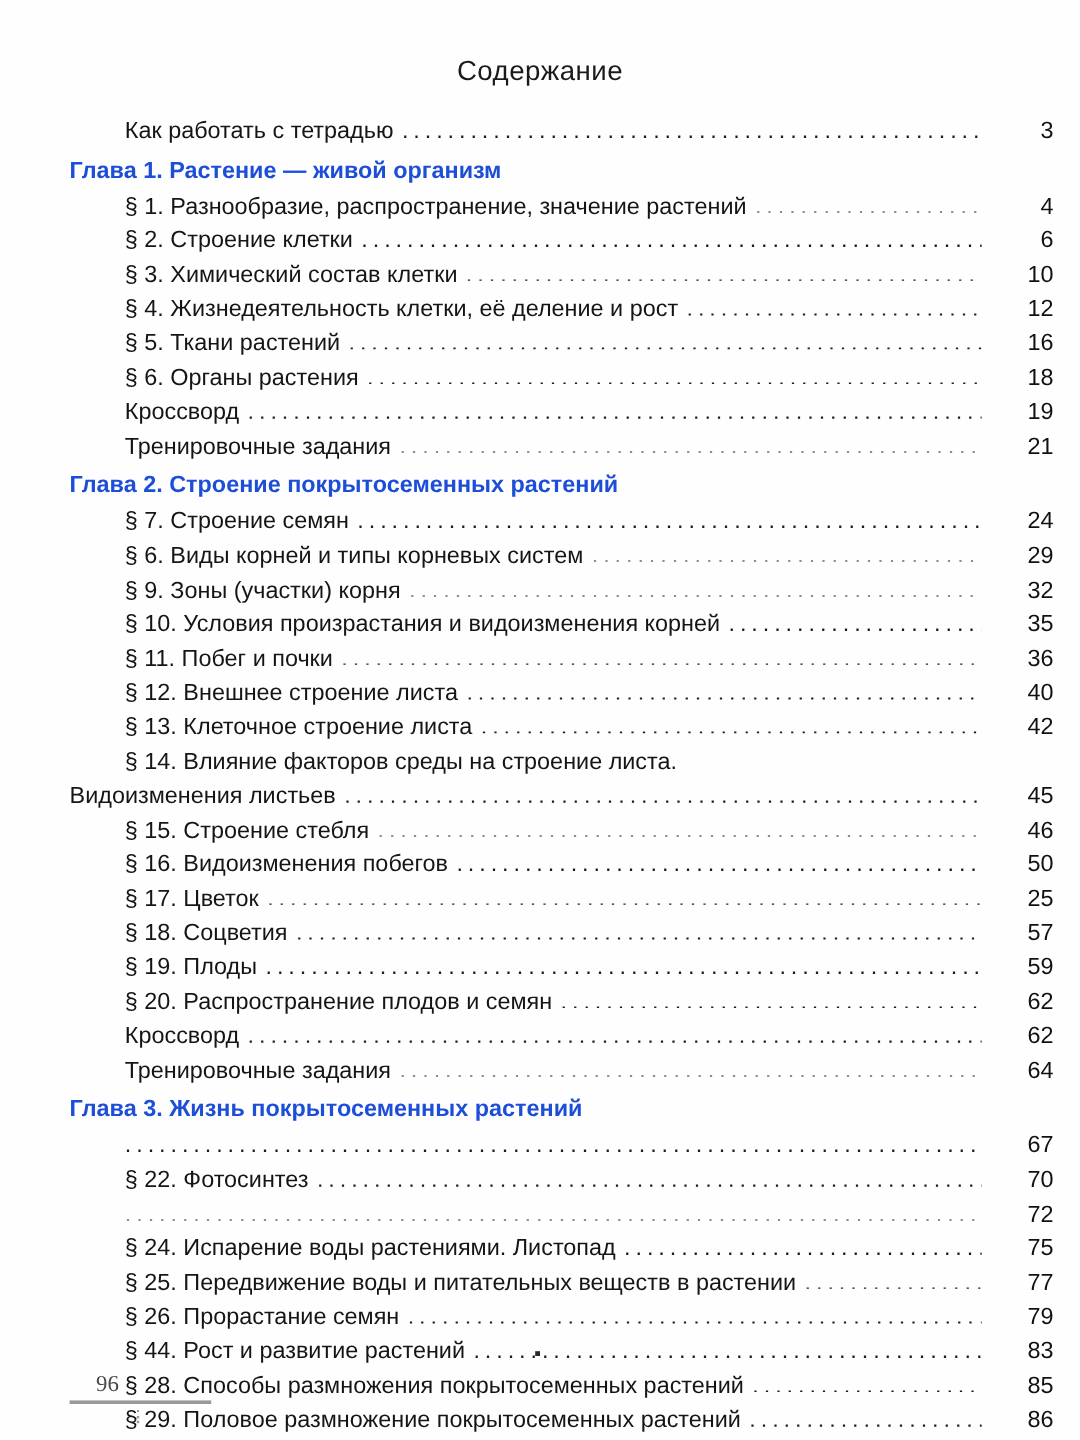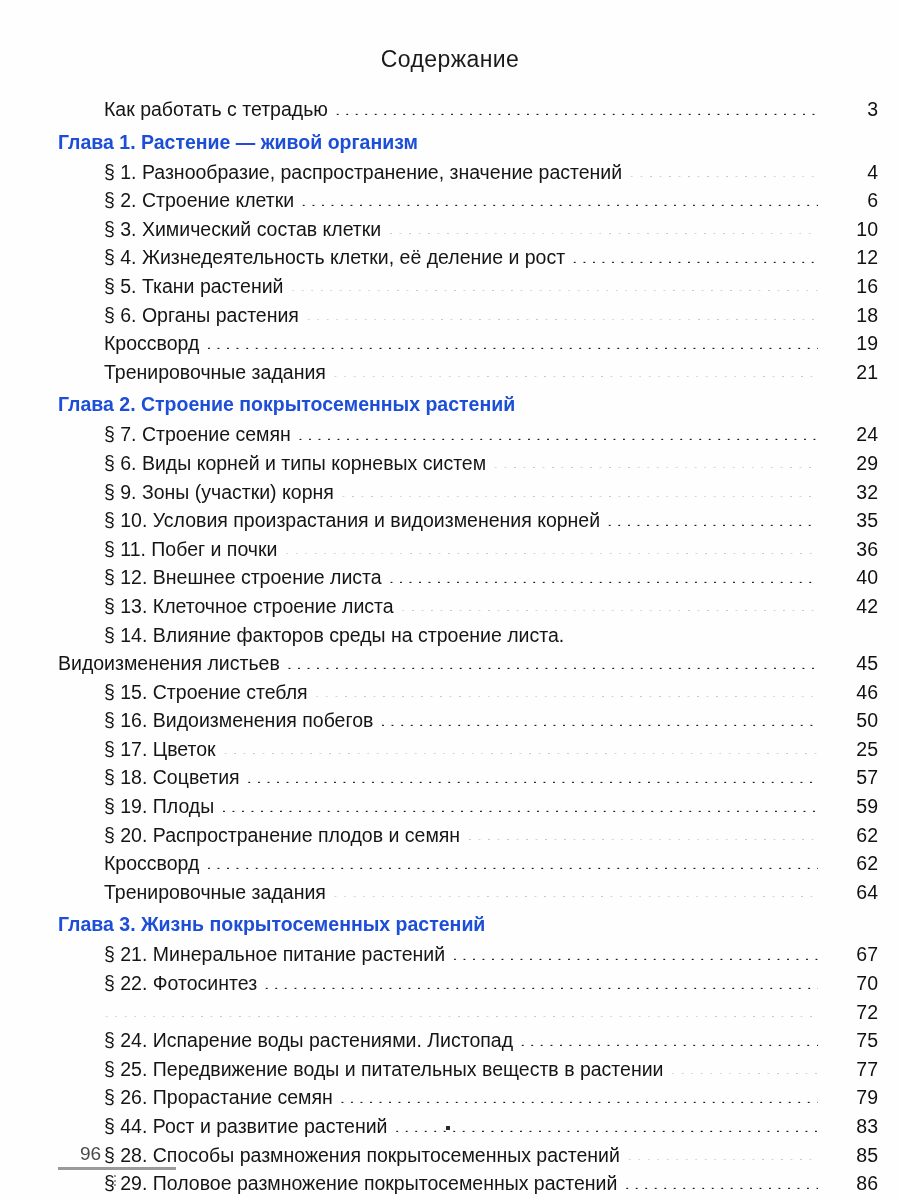--- a/index.html
+++ b/index.html
@@ -103,20 +103,21 @@
     width: 4px;
     height: 4px;
     background: #2a2a2a;
   }
 
   .footer {
     position: absolute;
     left: 58px;
     top: 1143px;
     width: 130px;
+    font-family: Liberation Serif, serif;
   }
   .footer .folio {
     font-size: 19px;
     color: #4a4a4a;
     padding-left: 22px;
     line-height: 22px;
   }
   .footer .rule {
     margin-top: 2px;
     width: 118px;
@@ -266,21 +267,20 @@
         <span class="leader"></span>
         <span class="page-no">62</span>
       </div>
       <div class="row flush">
         <span class="label">Тренировочные задания</span>
         <span class="leader"></span>
         <span class="page-no">64</span>
       </div>
       <div class="chapter">Глава 3. Жизнь покрытосеменных растений</div>
       <div class="row indent">
-        <span class="label">§ 21. Минеральное питание растений</span>
         <span class="leader"></span>
         <span class="page-no">67</span>
       </div>
       <div class="row indent">
         <span class="label">§ 22. Фотосинтез</span>
         <span class="leader"></span>
         <span class="page-no">70</span>
       </div>
       <div class="row indent">
         <span class="leader"></span>

